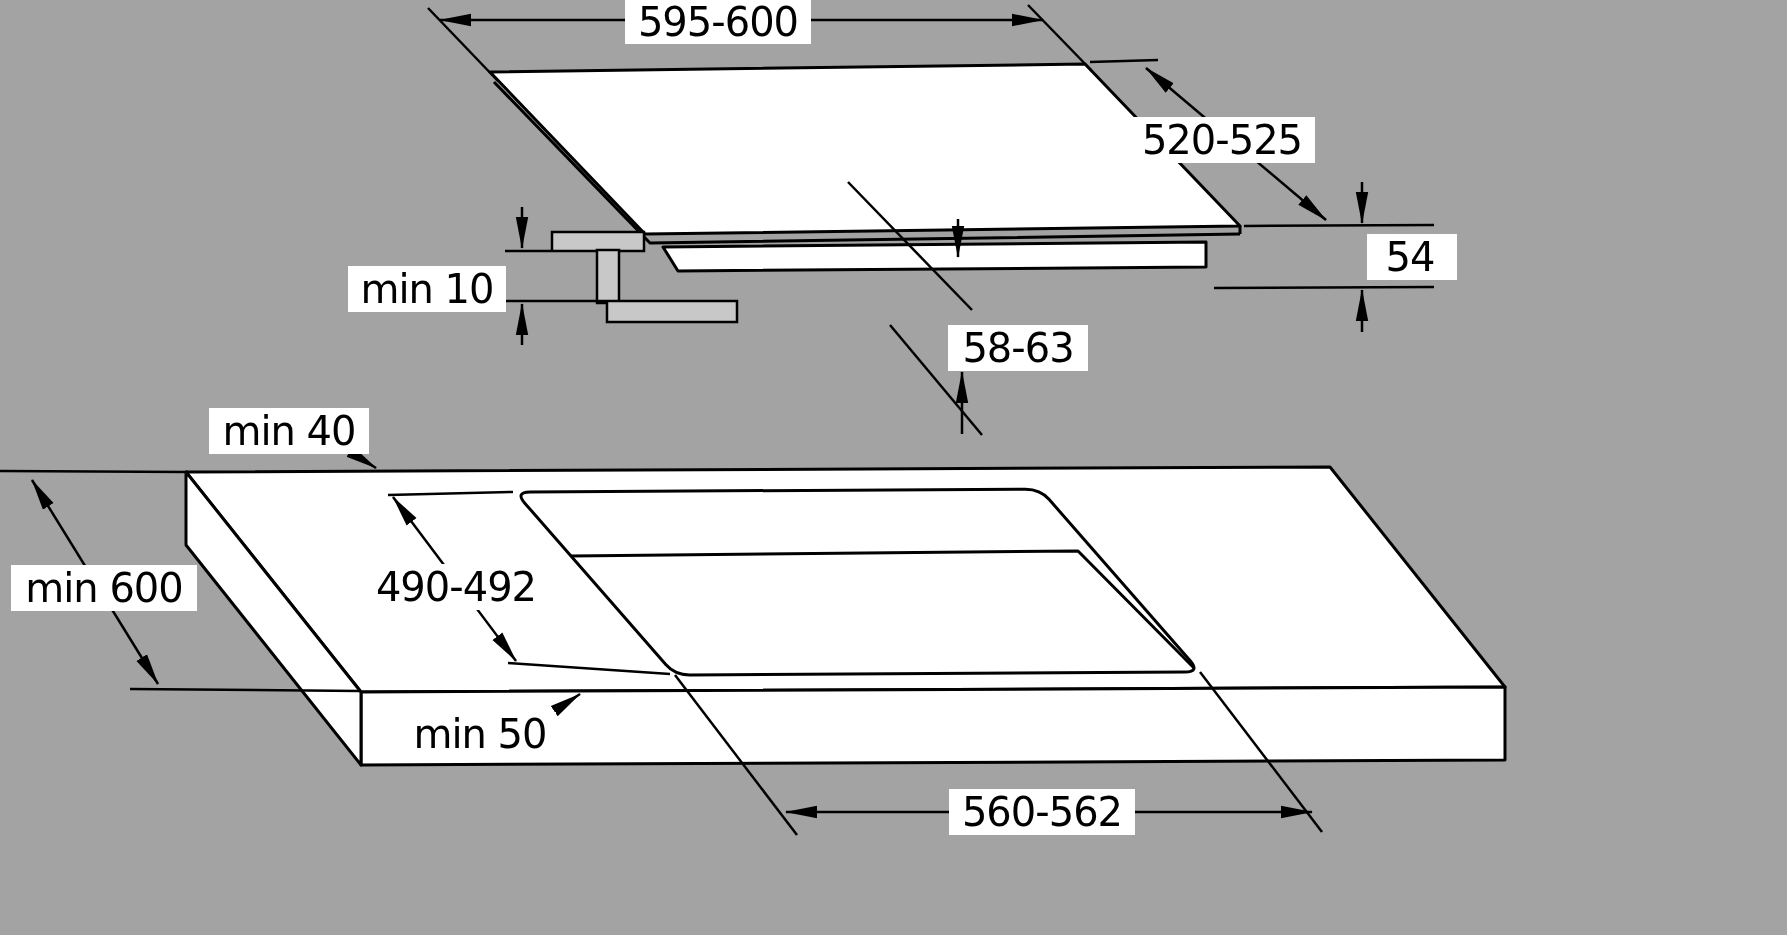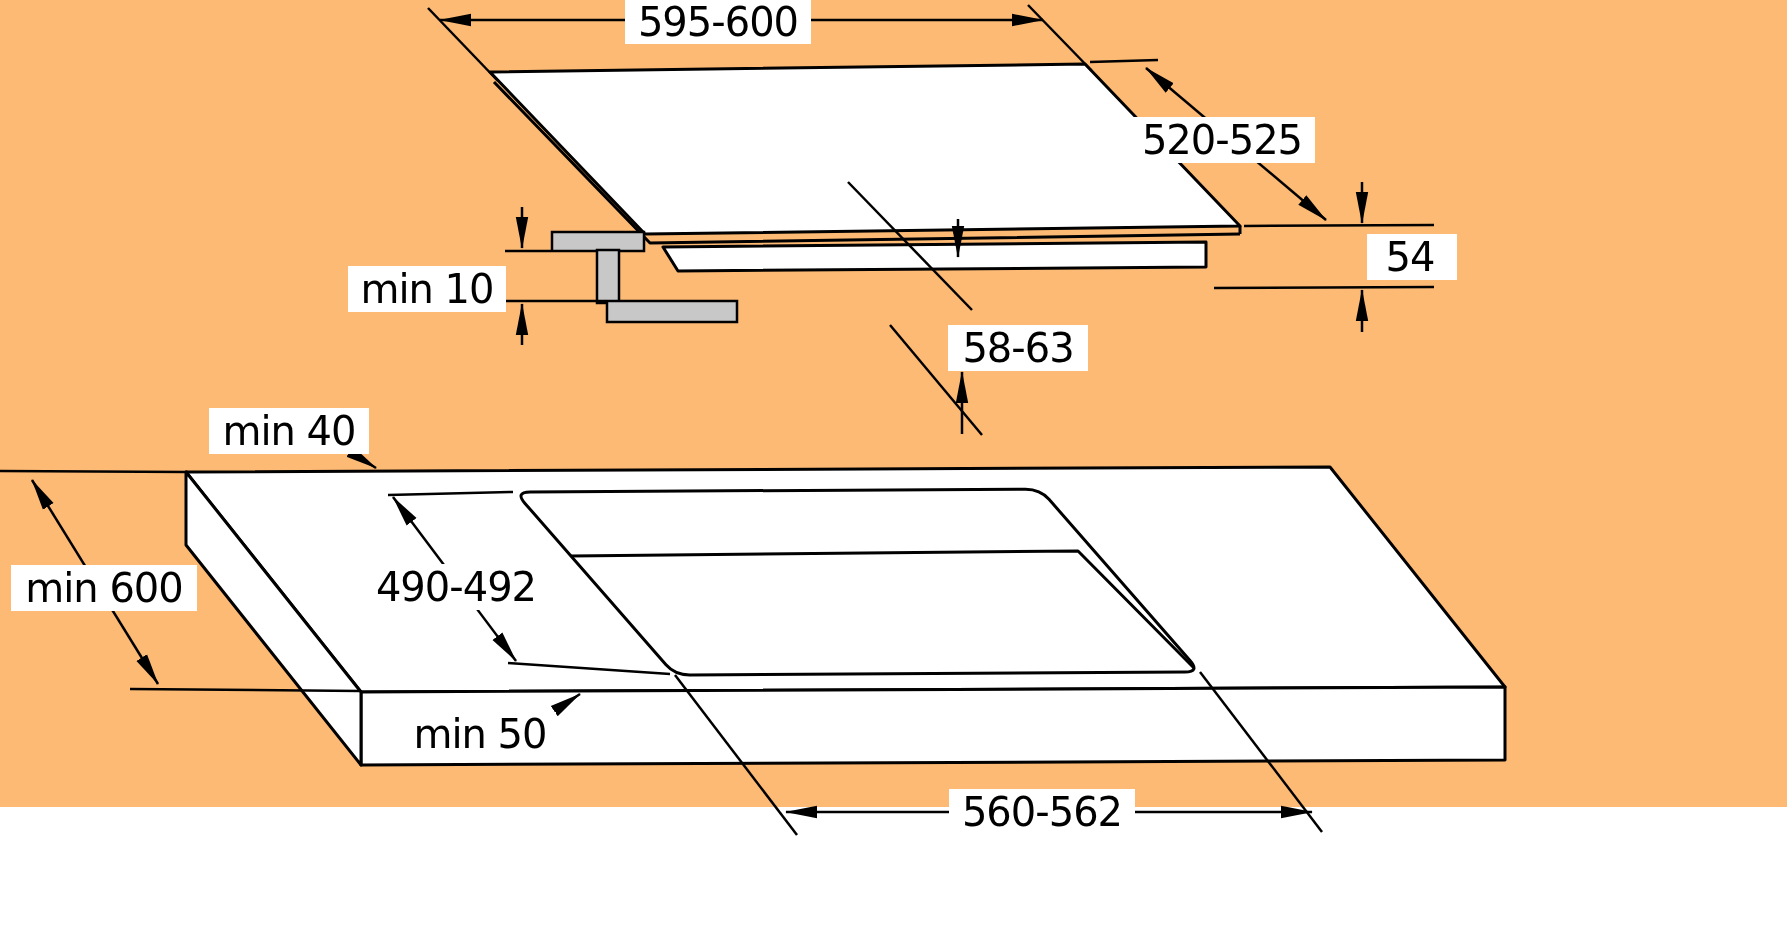--- a/index.html
+++ b/index.html
@@ -6,22 +6,22 @@
     margin: 0;
     padding: 0;
     background: #ffffff;
     width: 1787px;
     height: 949px;
     overflow: hidden;
   }
   .diagram-root {
     position: relative;
     width: 1787px;
-    height: 807px;
-    background: #fdba74;
+    height: 935px;
+    background: #a3a3a3;
   }
   svg {
     display: block;
   }
   .outline {
     fill: #ffffff;
     stroke: #000000;
     stroke-width: 3;
     stroke-linejoin: round;
   }

